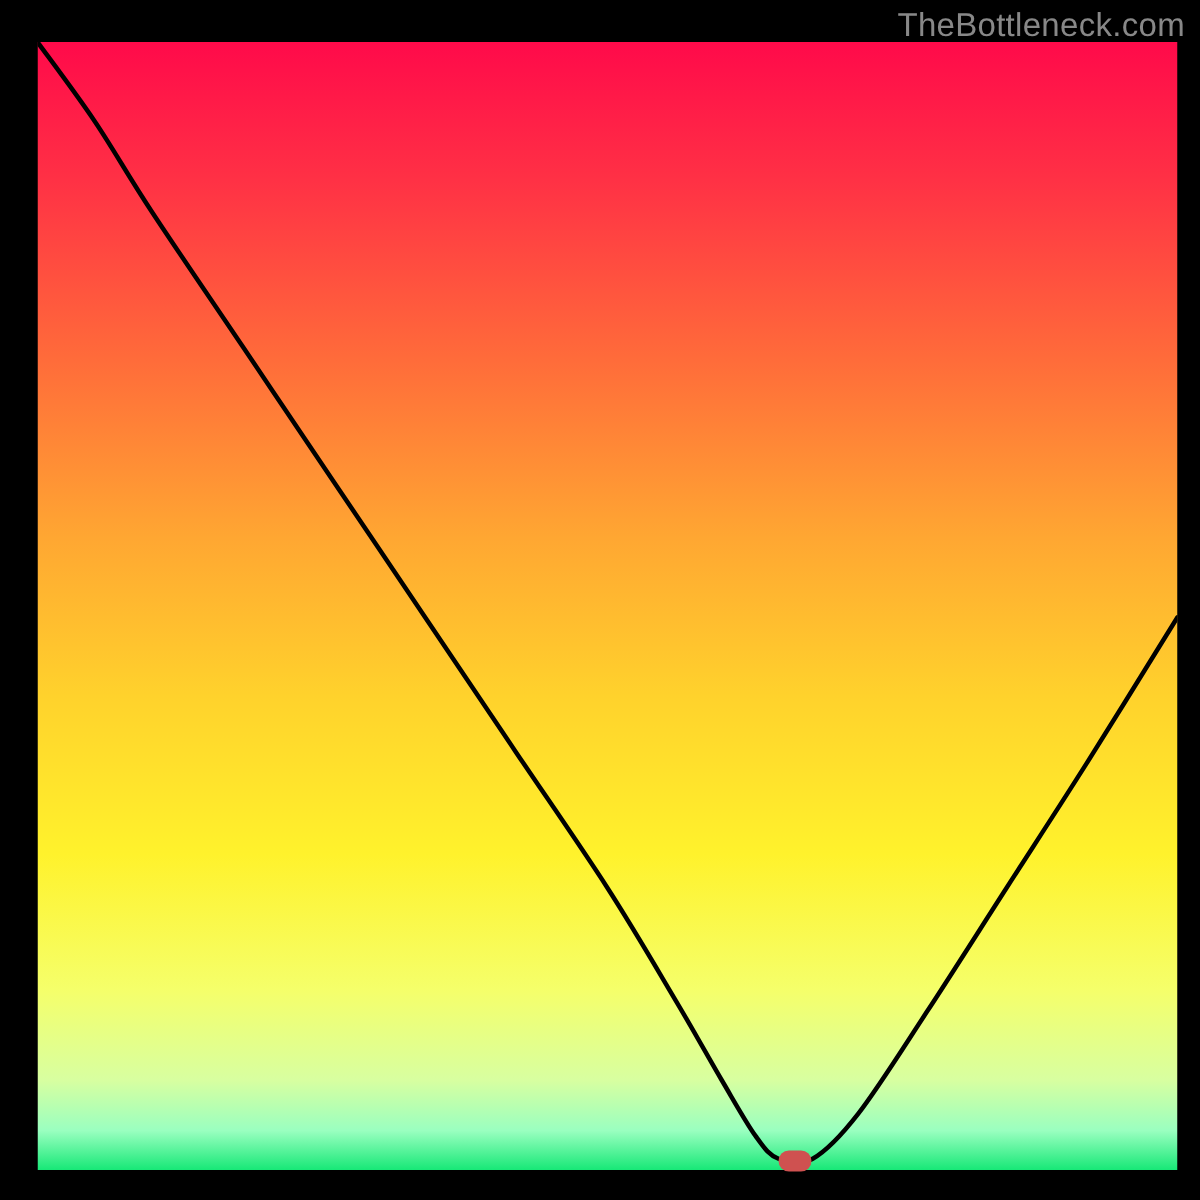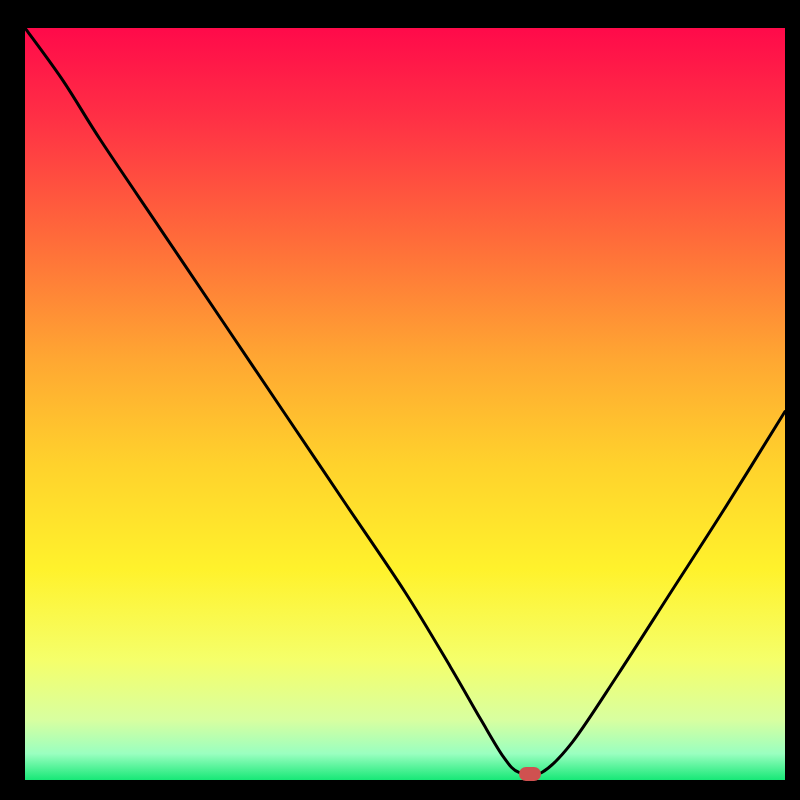--- a/index.html
+++ b/index.html
@@ -54,20 +54,21 @@
     border-radius: 999px;
     background: #cf5150;
     transform: translate(-50%, -50%);
     z-index: 5;
   }
 </style>
 </head>
 <body>
 
 <div class="frame">
+  <div class="watermark">TheBottleneck.com</div>
 
   <div class="plot">
     <svg class="gradient" viewBox="0 0 100 100" preserveAspectRatio="none">
       <defs>
         <linearGradient id="bg-grad" x1="0" y1="0" x2="0" y2="1">
             <stop offset="0%" stop-color="#ff0a4a"></stop>
             <stop offset="12%" stop-color="#ff3045"></stop>
             <stop offset="28.000000000000004%" stop-color="#ff6b3a"></stop>
             <stop offset="44%" stop-color="#ffa732"></stop>
             <stop offset="57.99999999999999%" stop-color="#ffd22c"></stop>

